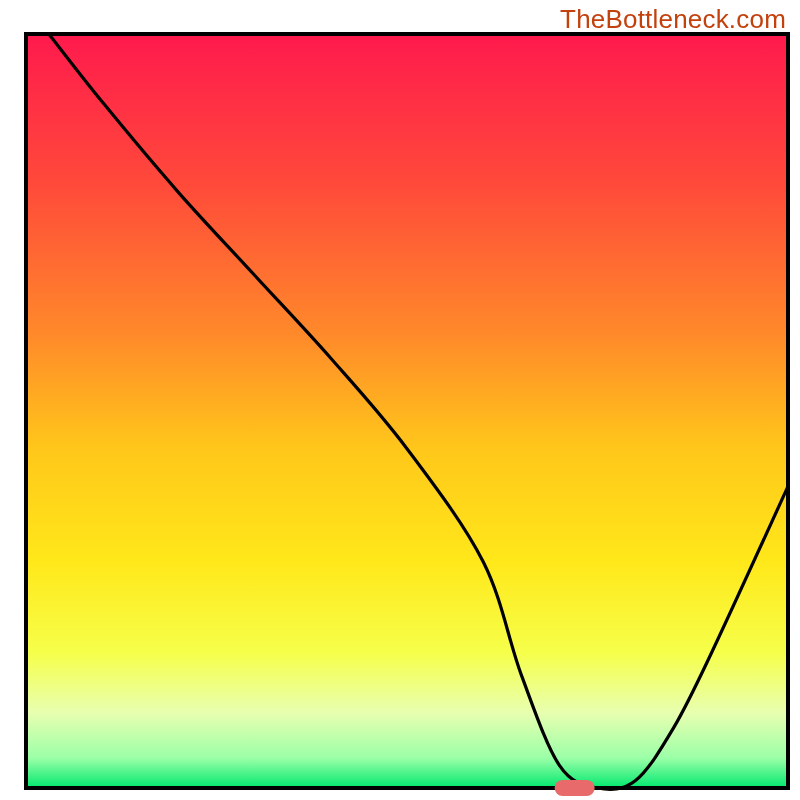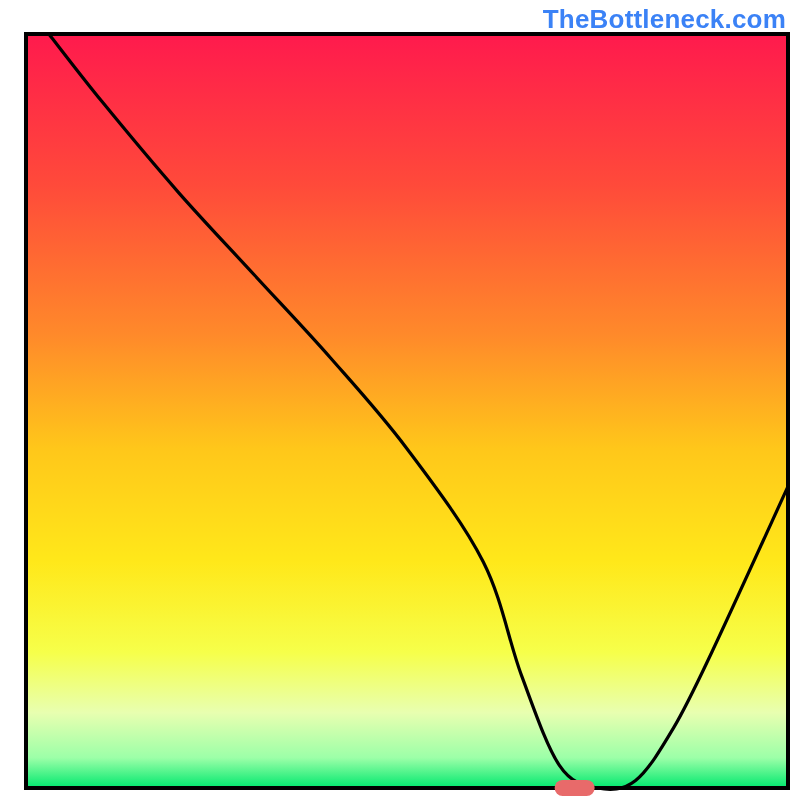--- a/index.html
+++ b/index.html
@@ -13,22 +13,22 @@
   .container {
     position: relative;
     width: 800px;
     height: 800px;
   }
   .watermark {
     position: absolute;
     top: 4px;
     right: 14px;
     font-size: 26px;
-    font-weight: 700;
-    color: #3b82f6;
+    font-weight: 400;
+    color: #c2410c;
     letter-spacing: 0.2px;
     z-index: 10;
     text-align: center;
   }
   svg.chart {
     position: absolute;
     top: 0;
     left: 0;
   }
 </style>

